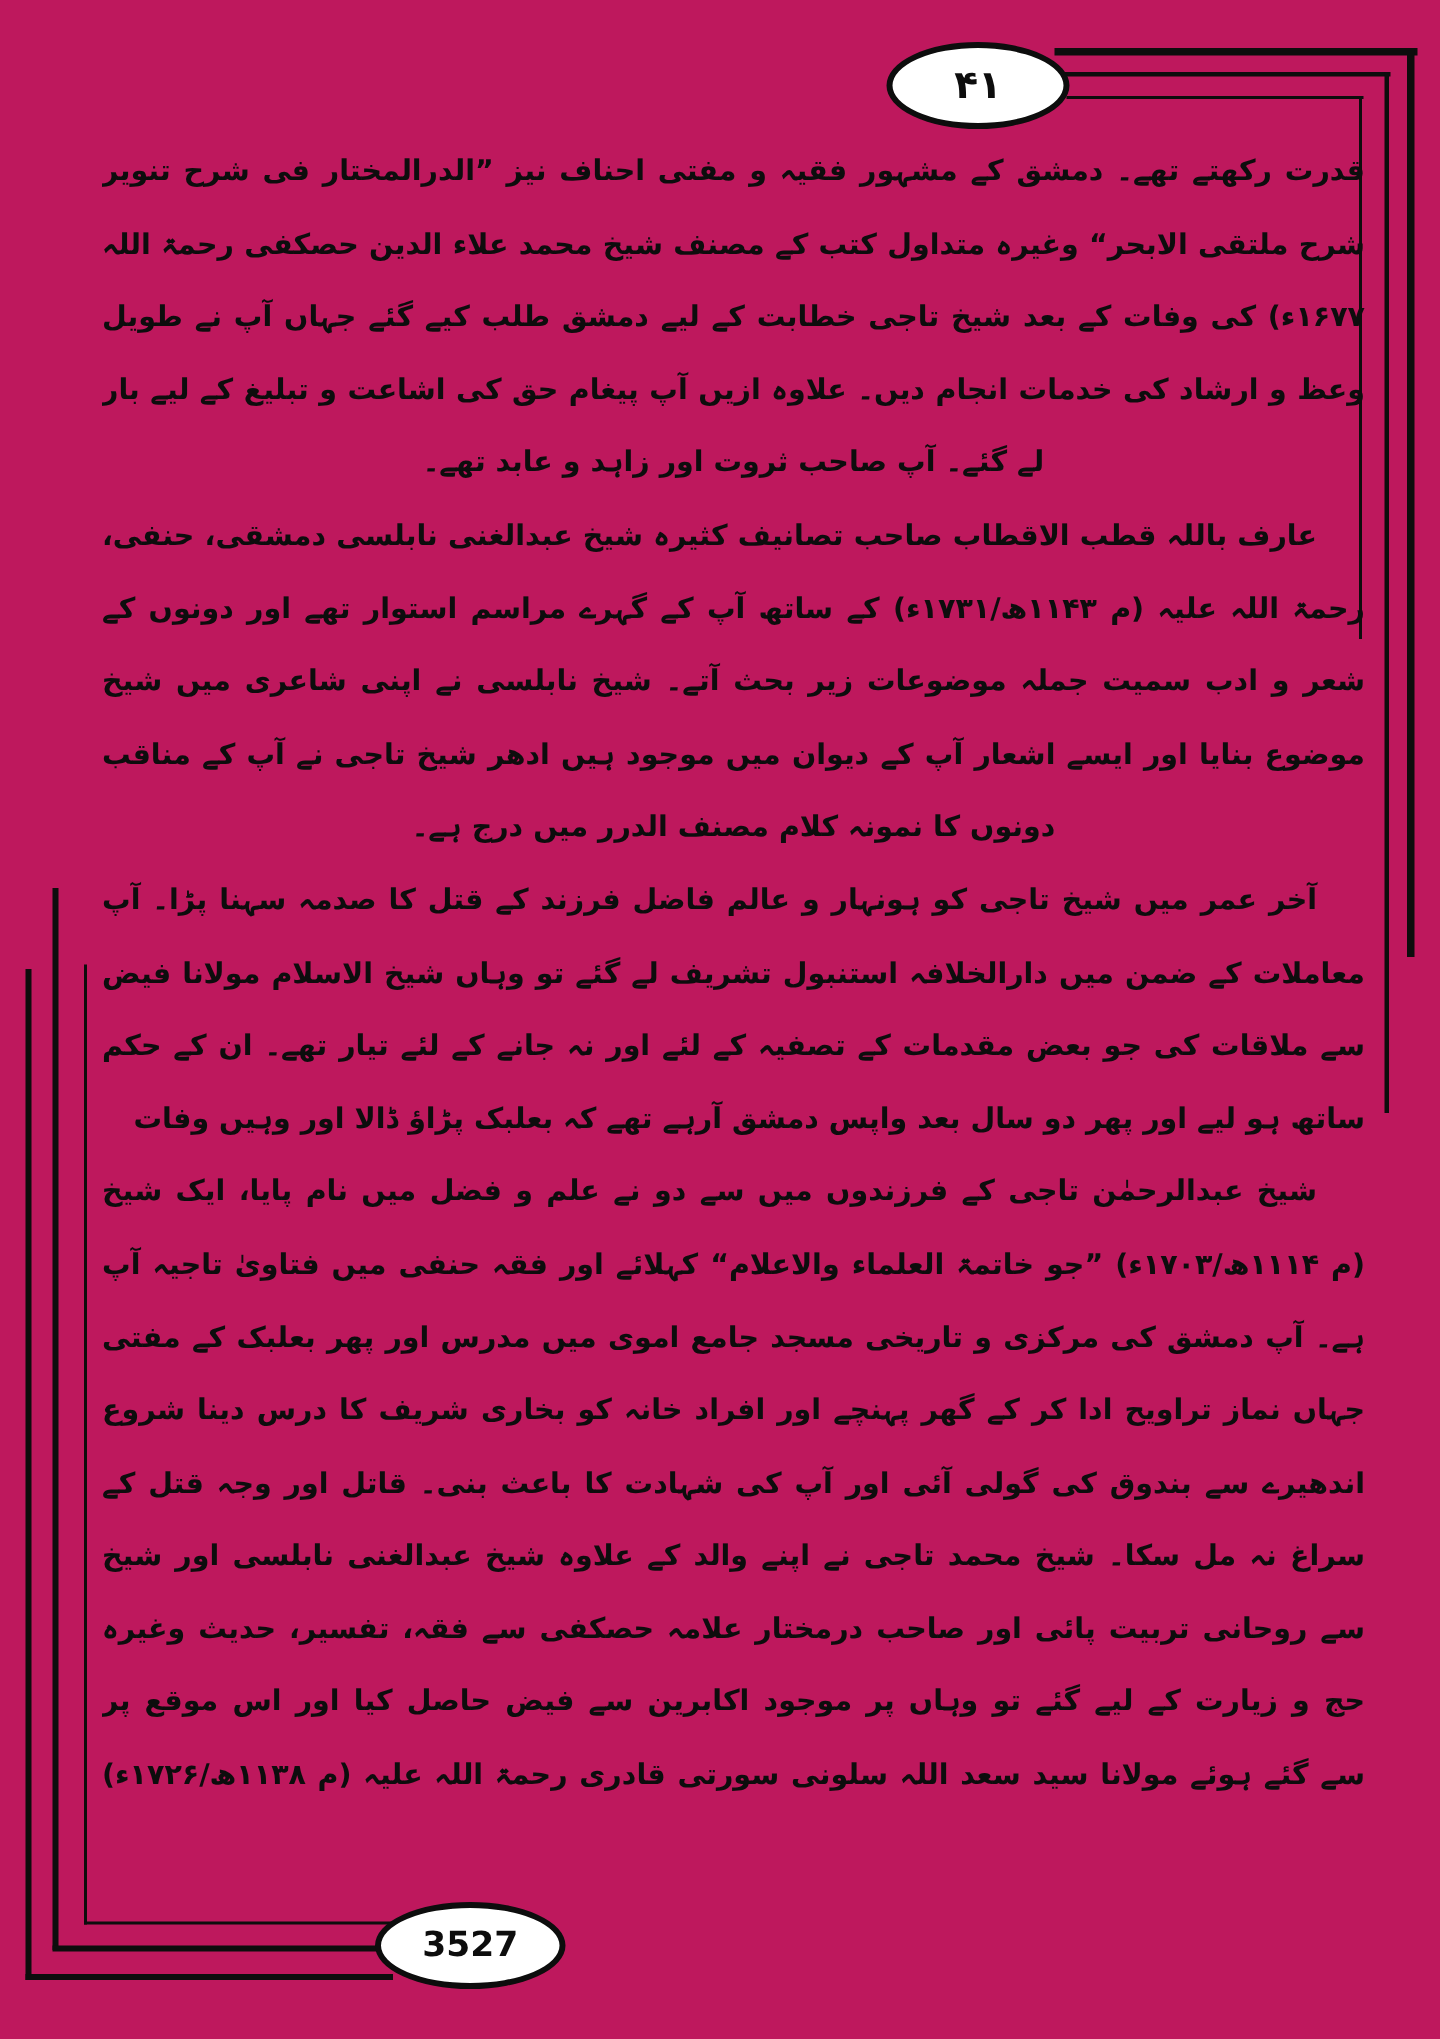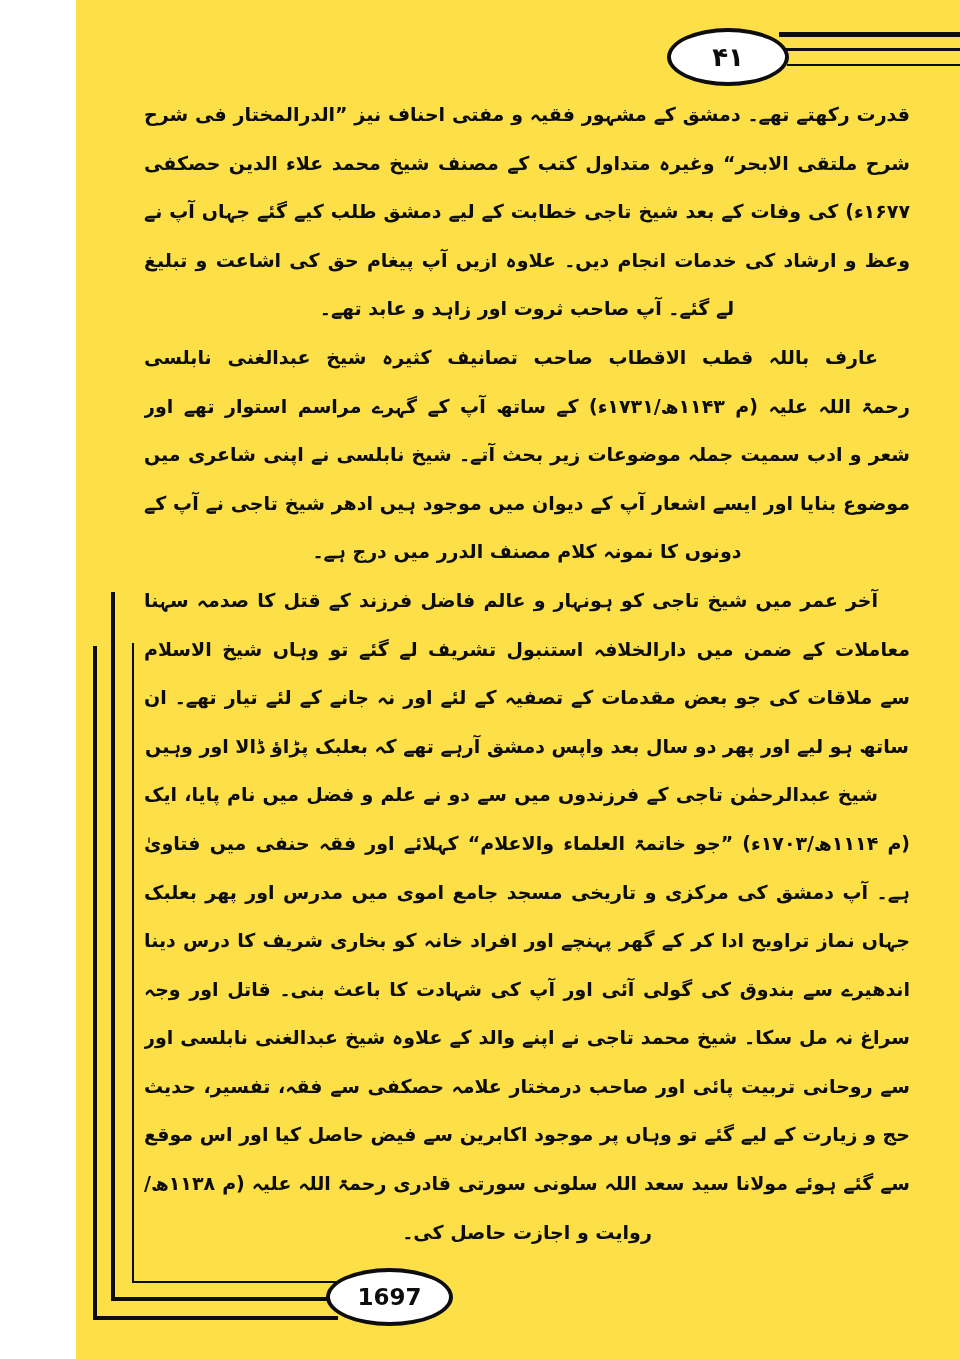--- a/index.html
+++ b/index.html
@@ -4,22 +4,22 @@
 <style>
   html,body{margin:0;padding:0;}
   body{
     width:960px;height:1359px;
     background:#ffffff;
     font-family:"DejaVu Sans",sans-serif;
     overflow:hidden;
   }
   .page{
     position:relative;
-    width:884px;height:1359px;
-    background:#fde047;
+    width:960px;height:1359px;
+    background:#be185d;
     color:#0d0d0d;
   }
   
   .ln{position:absolute;background:#0d0d0d;}
   .oval{
     position:absolute;
     border:4px solid #0d0d0d;
     border-radius:50%;
     background:#ffffff;
     display:flex;align-items:center;justify-content:center;
@@ -46,21 +46,21 @@
   }
   .tl{
     height:48.6px;
     line-height:48.6px;
     overflow:hidden;
     text-align:justify;
     text-align-last:justify;
     white-space:normal;
   }
   .tl.first{padding-right:32px;}
-  .tl.last{text-align:center;text-align-last:center;}
+  .tl.last{text-align:right;text-align-last:center;}
 </style>
 </head>
 <body>
 
 <div class="page">
 
   <div class="ln" style="top:32px;left:703px;width:242px;height:5px;"></div>
   <div class="ln" style="top:48px;left:708px;width:219px;height:3px;"></div>
   <div class="ln" style="top:64px;left:711px;width:198px;height:2px;"></div>
   <div class="ln" style="top:32px;left:938px;width:5px;height:606px;"></div>
@@ -71,21 +71,21 @@
   <div class="ln" style="top:592px;left:35px;width:4px;height:708px;"></div>
   <div class="ln" style="top:643px;left:56px;width:2px;height:640px;"></div>
   <div class="ln" style="top:1316px;left:17px;width:245px;height:4px;"></div>
   <div class="ln" style="top:1297px;left:35px;width:227px;height:4px;"></div>
   <div class="ln" style="top:1281px;left:56px;width:206px;height:2px;"></div>
 
   <div class="oval oval-top">
     <span class="pagenum">۴۱</span>
   </div>
   <div class="oval oval-bottom">
-    <span class="pagenum">1697</span>
+    <span class="pagenum">3527</span>
   </div>
 
   <div class="text-block">
       <div class="tl full">قدرت رکھتے تھے۔ دمشق کے مشہور فقیہ و مفتی احناف نیز ”الدرالمختار فی شرح تنویر الابصار“ و ”الدرالمنتقی</div>
       <div class="tl full">شرح ملتقی الابحر“ وغیرہ متداول کتب کے مصنف شیخ محمد علاء الدین حصکفی رحمۃ اللہ علیہ (م ۱۰۸۸ھ/</div>
       <div class="tl full">۱۶۷۷ء) کی وفات کے بعد شیخ تاجی خطابت کے لیے دمشق طلب کیے گئے جہاں آپ نے طویل عرصہ</div>
       <div class="tl full">وعظ و ارشاد کی خدمات انجام دیں۔ علاوہ ازیں آپ پیغام حق کی اشاعت و تبلیغ کے لیے بار ہا حلب تشریف</div>
       <div class="tl last">لے گئے۔ آپ صاحب ثروت اور زاہد و عابد تھے۔</div>
       <div class="tl first">عارف باللہ قطب الاقطاب صاحب تصانیف کثیرہ شیخ عبدالغنی نابلسی دمشقی، حنفی، قادری، نقشبندی</div>
       <div class="tl full">رحمۃ اللہ علیہ (م ۱۱۴۳ھ/۱۷۳۱ء) کے ساتھ آپ کے گہرے مراسم استوار تھے اور دونوں کے درمیان</div>
@@ -98,16 +98,15 @@
       <div class="tl last">ساتھ ہو لیے اور پھر دو سال بعد واپس دمشق آرہے تھے کہ بعلبک پڑاؤ ڈالا اور وہیں وفات پائی۔</div>
       <div class="tl first">شیخ عبدالرحمٰن تاجی کے فرزندوں میں سے دو نے علم و فضل میں نام پایا، ایک شیخ محمد تاجی رحمۃ اللہ علیہ</div>
       <div class="tl full">(م ۱۱۱۴ھ/۱۷۰۳ء) ”جو خاتمۃ العلماء والاعلام“ کہلائے اور فقہ حنفی میں فتاویٰ تاجیہ آپ کی یادگار</div>
       <div class="tl full">ہے۔ آپ دمشق کی مرکزی و تاریخی مسجد جامع اموی میں مدرس اور پھر بعلبک کے مفتی تعینات رہے۔</div>
       <div class="tl full">جہاں نماز تراویح ادا کر کے گھر پہنچے اور افراد خانہ کو بخاری شریف کا درس دینا شروع کیا تھا کہ باہر کے</div>
       <div class="tl full">اندھیرے سے بندوق کی گولی آئی اور آپ کی شہادت کا باعث بنی۔ قاتل اور وجہ قتل کے بارے میں کوئی</div>
       <div class="tl full">سراغ نہ مل سکا۔ شیخ محمد تاجی نے اپنے والد کے علاوہ شیخ عبدالغنی نابلسی اور شیخ سید محمد مراد نقشبندی مجددی</div>
       <div class="tl full">سے روحانی تربیت پائی اور صاحب درمختار علامہ حصکفی سے فقہ، تفسیر، حدیث وغیرہ علوم پڑھے۔ شیخ محمد تاجی</div>
       <div class="tl full">حج و زیارت کے لیے گئے تو وہاں پر موجود اکابرین سے فیض حاصل کیا اور اس موقع پر ہندوستان</div>
       <div class="tl full">سے گئے ہوئے مولانا سید سعد اللہ سلونی سورتی قادری رحمۃ اللہ علیہ (م ۱۱۳۸ھ/۱۷۲۶ء) سے سند</div>
-      <div class="tl last">روایت و اجازت حاصل کی۔</div>
     </div>
 
 </div>
 
 </body></html>

